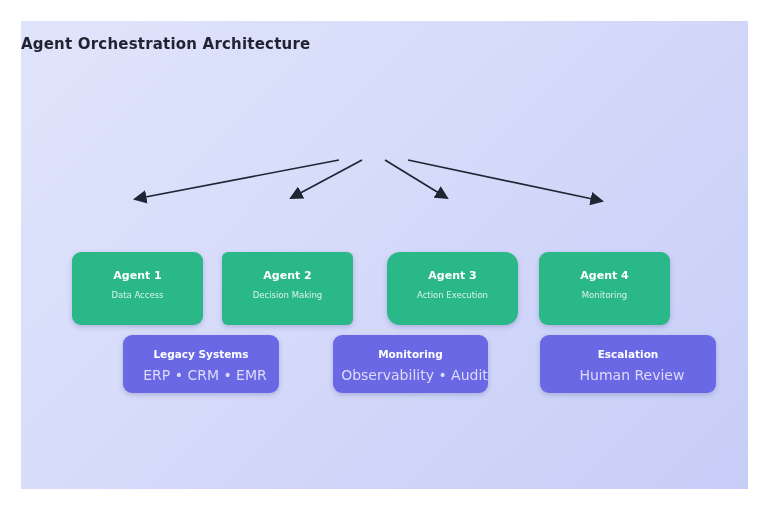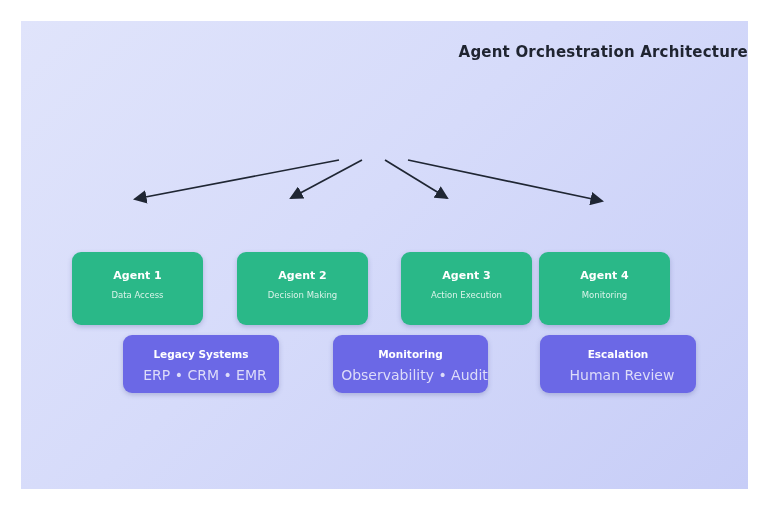--- a/index.html
+++ b/index.html
@@ -11,23 +11,23 @@
     overflow: hidden;
   }
   .canvas {
     position: absolute;
     left: 21px; top: 21px;
     width: 727px; height: 468px;
     background: linear-gradient(135deg, #e0e4fb 0%, #d6dbfa 45%, #c7cdf7 100%);
   }
   .diagram-title {
     position: absolute;
-    left: 0; top: 22px;
+    left: 0; top: 14px;
     width: 100%;
-    text-align: right;
+    text-align: left;
     font-size: 15px;
     font-weight: bold;
     color: #1f2430;
     letter-spacing: 0.2px;
   }
   .arrows-layer {
     position: absolute;
     left: 0; top: 0;
     width: 727px; height: 468px;
     pointer-events: none;
@@ -50,33 +50,33 @@
   .orchestrator .node-subtitle { margin-top: 7px; font-size: 9px; color: #d3e2fb; }
   .agent {
     top: 183px;
     width: 131px; height: 73px;
     background: #2ab888;
     margin-top: 48px;
   }
   .agent .node-title { margin-top: 17px; font-size: 11px; }
   .agent .node-subtitle { margin-top: 8px; font-size: 8.5px; color: #d9f3e9; }
   .agent-0 { left: 51px; }
-  .agent-1 { left: 216px; }
-  .agent-2 { left: 380px; }
+  .agent-1 { left: 201px; border-radius: 6px; }
+  .agent-2 { left: 366px; border-radius: 13px; }
   .agent-3 { left: 518px; }
   .system {
     top: 314px;
     height: 58px;
     background: #6b68e6;
   }
   .system .node-title { margin-top: 13px; font-size: 10.5px; }
   .system .node-subtitle { margin-top: 7px; font-size: 14px; color: #dddcf9; margin-left: 8px; }
   .system-0 { left: 102px; width: 156px; }
   .system-1 { left: 312px; width: 155px; }
-  .system-2 { left: 519px; width: 156px; }
+  .system-2 { left: 519px; width: 176px; }
 </style>
 </head>
 <body>
 
 <div class="canvas">
 
   <div class="diagram-title">Agent Orchestration Architecture</div>
 
   <svg class="arrows-layer" viewBox="0 0 727 468">
     <defs>

